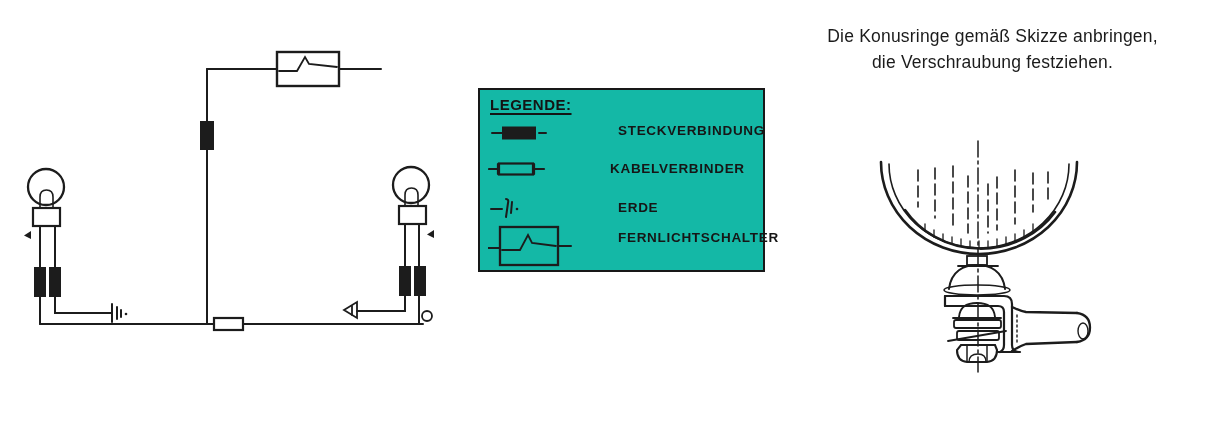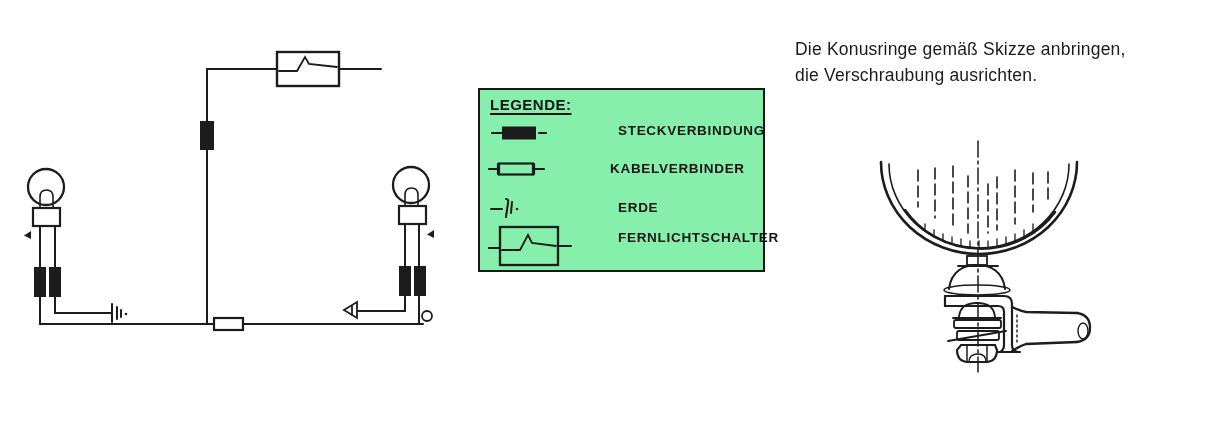--- a/index.html
+++ b/index.html
@@ -3,34 +3,34 @@
 <meta charset="utf-8">
 <style>
   html,body{margin:0;padding:0;background:#fff;}
   .canvas{
     position:relative;width:1223px;height:432px;background:#ffffff;overflow:hidden;
     font-family:"Liberation Sans", sans-serif;color:#1a1a1a;
   }
   svg{position:absolute;display:block;}
   .legend-box{
     position:absolute;left:478px;top:88px;width:287px;height:184px;
-    border:2.5px solid #181818;box-sizing:border-box;background:#86efac;
+    border:2.5px solid #181818;box-sizing:border-box;background:#14b8a6;
   }
   .legend-title{
     position:absolute;left:10px;top:6px;
     font-size:15px;font-weight:700;letter-spacing:.5px;color:#141414;
     text-decoration:underline;text-decoration-thickness:2px;text-underline-offset:3px;
   }
   .legend-row{position:absolute;left:0;top:0;}
   .legend-label{
     position:absolute;font-size:13.5px;font-weight:700;letter-spacing:.7px;color:#161616;white-space:nowrap;margin-left:31px;
   }
   .instructions{
-    position:absolute;left:795px;top:36px;width:395px;
-    font-size:17.5px;line-height:26px;color:#1b1b1b;letter-spacing:.2px;
+    position:absolute;left:795px;top:23px;width:395px;
+    font-size:17.5px;line-height:26px;color:#1b1b1b;letter-spacing:.2px;text-align:center;
   }
 </style>
 </head>
 <body>
 
 <div class="canvas">
 
   <svg style="left:0;top:0" width="470" height="432" viewBox="0 0 470 432">
     <g stroke="#1c1c1c" fill="none" stroke-width="2" stroke-linecap="round">
 
@@ -131,21 +131,21 @@
           <path d="M14,26 H32 L40,11 L44,19 L68,22" stroke-width="1.8"></path>
           <line x1="70" y1="22" x2="83" y2="22"></line>
         </g>
       </svg>
       <span class="legend-label" style="left:107px;top:140px">FERNLICHTSCHALTER</span>
     </div>
   </div>
 
   <div class="instructions">
     <div>Die Konusringe gemäß Skizze anbringen,</div>
-    <div>die Verschraubung ausrichten.</div>
+    <div>die Verschraubung festziehen.</div>
   </div>
 
   <svg style="left:855px;top:128px" width="335" height="290" viewBox="855 128 335 290">
     <g stroke="#1c1c1c" fill="none" stroke-linecap="round">
 
       <g>
         <path d="M881,162 A98,92 0 0 0 1077,162" stroke-width="2.6"></path>
         <path d="M889,164 A90,84 0 0 0 1069,164" stroke-width="1.6"></path>
         <path d="M905,210 A90,84 0 0 0 1055,212" stroke-width="2.6"></path>
       </g>

